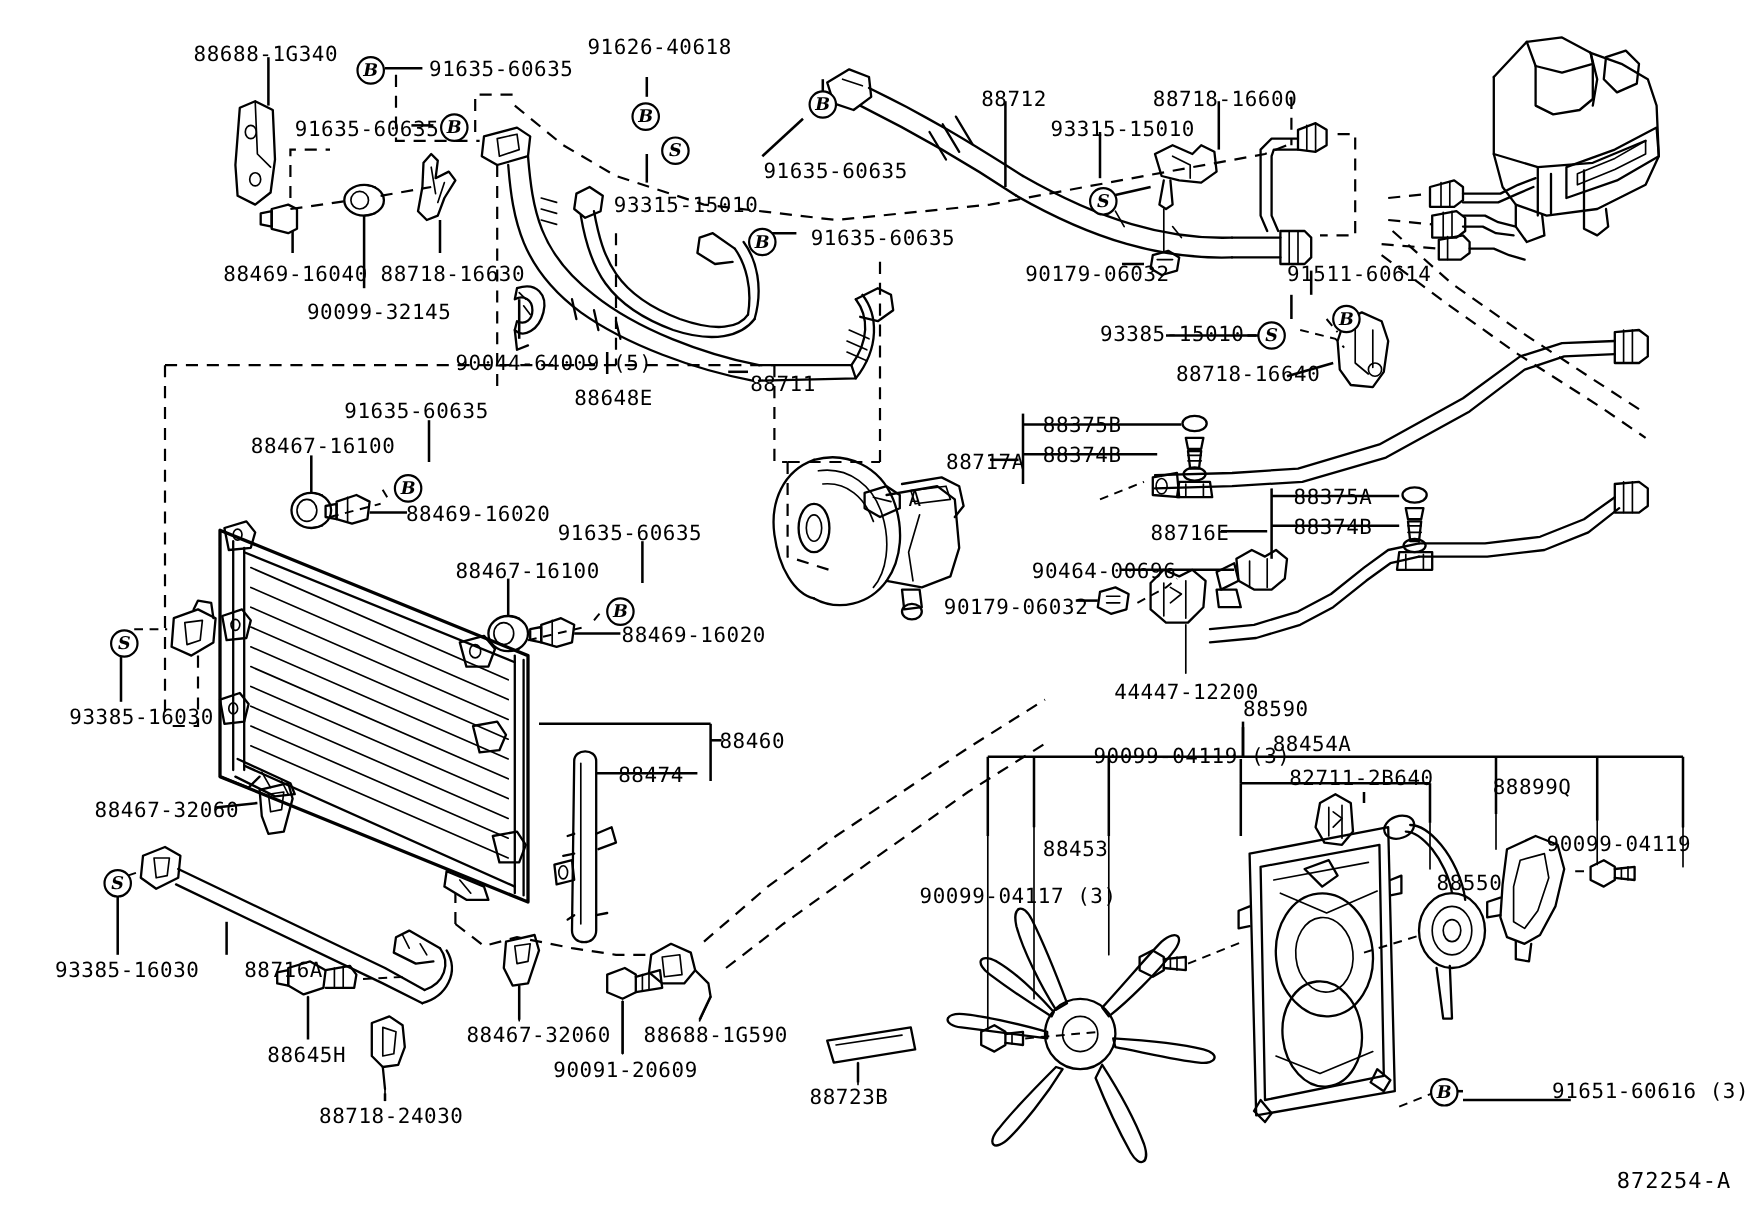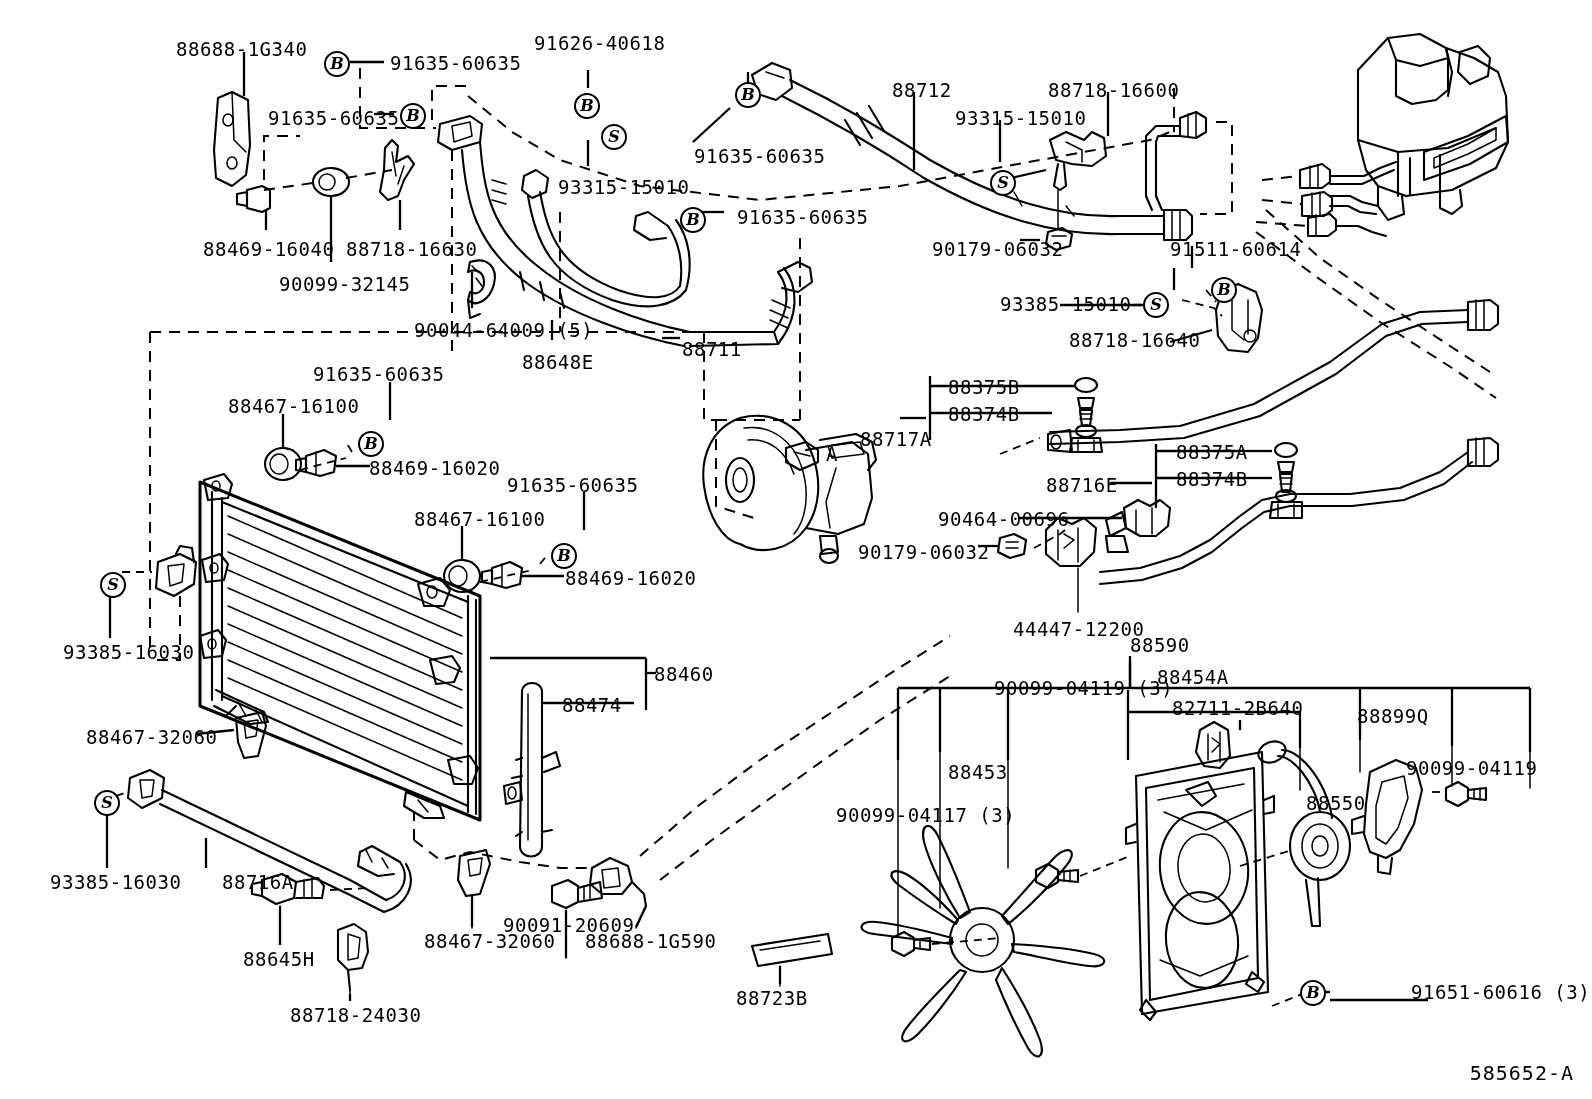--- a/index.html
+++ b/index.html
@@ -624,38 +624,38 @@
 
   <span class="lbl" style="left:313px;top:363px;">91635-60635</span>
   <span class="lbl" style="left:228px;top:395px;">88467-16100</span>
   <span class="lbl" style="left:369px;top:457px;">88469-16020</span>
   <span class="lbl" style="left:507px;top:474px;">91635-60635</span>
   <span class="lbl" style="left:414px;top:508px;">88467-16100</span>
   <span class="lbl" style="left:565px;top:567px;">88469-16020</span>
 
   <span class="lbl" style="left:948px;top:376px;">88375B</span>
   <span class="lbl" style="left:948px;top:403px;">88374B</span>
-  <span class="lbl" style="left:860px;top:409px;margin-top:19px;">88717A</span>
+  <span class="lbl" style="left:860px;top:409px;">88717A</span>
   <span class="lbl" style="left:1176px;top:441px;">88375A</span>
   <span class="lbl" style="left:1176px;top:468px;">88374B</span>
   <span class="lbl" style="left:1046px;top:474px;">88716E</span>
   <span class="lbl" style="left:938px;top:508px;">90464-00696</span>
   <span class="lbl" style="left:858px;top:541px;">90179-06032</span>
   <span class="lbl" style="left:1013px;top:618px;">44447-12200</span>
 
   <span class="lbl" style="left:63px;top:641px;">93385-16030</span>
   <span class="lbl" style="left:654px;top:663px;">88460</span>
   <span class="lbl" style="left:562px;top:694px;">88474</span>
   <span class="lbl" style="left:86px;top:726px;">88467-32060</span>
   <span class="lbl" style="left:50px;top:871px;">93385-16030</span>
   <span class="lbl" style="left:178px;top:871px;margin-left:44px;">88716A</span>
   <span class="lbl" style="left:243px;top:948px;">88645H</span>
   <span class="lbl" style="left:290px;top:1004px;">88718-24030</span>
   <span class="lbl" style="left:424px;top:930px;">88467-32060</span>
-  <span class="lbl" style="left:503px;top:914px;">90091-20609</span>
+  <span class="lbl" style="left:503px;top:962px;">90091-20609</span>
   <span class="lbl" style="left:585px;top:930px;">88688-1G590</span>
   <span class="lbl" style="left:736px;top:987px;">88723B</span>
 
   <span class="lbl" style="left:1130px;top:634px;">88590</span>
   <span class="lbl" style="left:1157px;top:666px;">88454A</span>
   <span class="lbl" style="left:1172px;top:697px;">82711-2B640</span>
   <span class="lbl" style="left:994px;top:677px;text-align:center;">90099-04119 (3)</span>
   <span class="lbl" style="left:1306px;top:756px;margin-top:36px;">88550</span>
   <span class="lbl" style="left:1357px;top:705px;">88899Q</span>
   <span class="lbl" style="left:1406px;top:719px;margin-top:38px;">90099-04119</span>
@@ -673,15 +673,15 @@
   <span class="badge" style="left:990px;top:170px;">S</span>
   <span class="badge" style="left:680px;top:207px;">B</span>
   <span class="badge" style="left:1211px;top:277px;">B</span>
   <span class="badge" style="left:1143px;top:292px;">S</span>
   <span class="badge" style="left:358px;top:431px;">B</span>
   <span class="badge" style="left:551px;top:543px;">B</span>
   <span class="badge" style="left:100px;top:572px;">S</span>
   <span class="badge" style="left:94px;top:790px;">S</span>
   <span class="badge" style="left:1300px;top:980px;">B</span>
 
-  <span class="diagram-id">585652-A</span>
+  <span class="diagram-id">872254-A</span>
 
 </div>
 
 </body></html>

